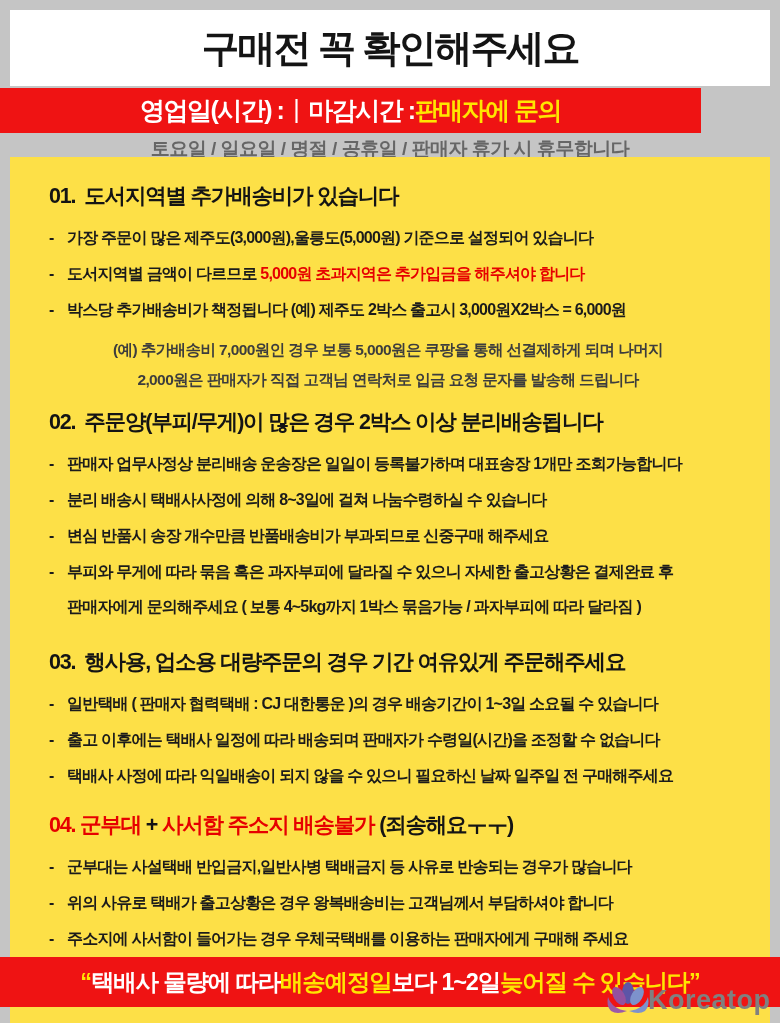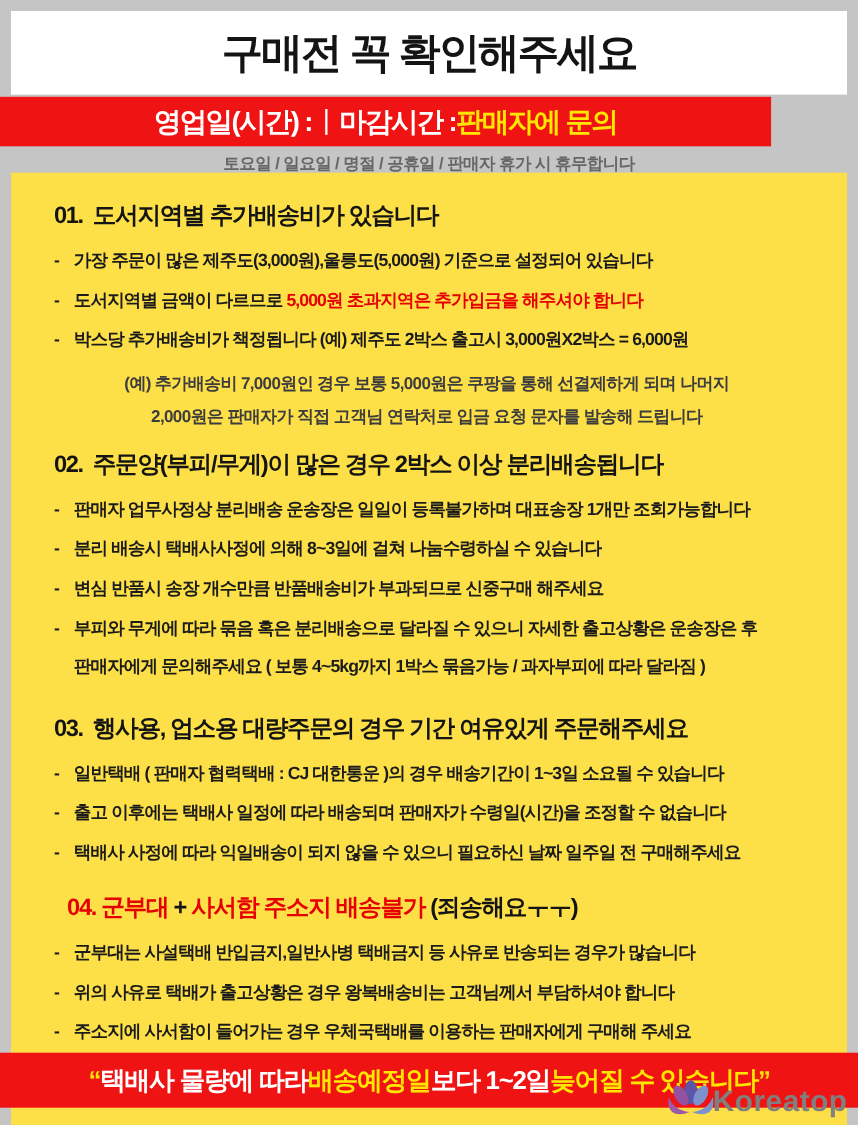--- a/index.html
+++ b/index.html
@@ -32,40 +32,40 @@
     font-size: 25px; font-weight: 800; letter-spacing: -1.5px;
     color: #ffffff; white-space: nowrap;
   }
   .yellow { color: #ffe600; }
   .hours-sep { font-weight: 400; margin: 0 10px; position: relative; top: -1px; }
   
   .closed-strip {
     position: absolute; left: 0; top: 133px;
     width: 780px; height: 32px;
     display: flex; align-items: center; justify-content: center;
-    font-size: 15px; font-weight: 700; letter-spacing: -0.5px;
+    font-size: 19px; font-weight: 700; letter-spacing: -0.5px;
     color: #666666; white-space: nowrap;
   }
   
   .content-box {
     position: absolute; left: 10px; top: 157px;
     width: 760px; height: 930px;
     background: #fde047;
     padding: 24px 30px 0 39px;
     overflow: hidden;
   }
   .section-title {
     margin: 32px 0 0 0;
     font-size: 21.5px; font-weight: 800; letter-spacing: -1.2px;
     color: #141414; white-space: nowrap;
   }
   .section:first-child .section-title { margin-top: 0; }
   .section-title .st-num { margin-right: 9px; }
   .tight .section-title { margin-top: 12px; }
-  .s4 .section-title { margin-top: 26px; margin-left: 12px; }
+  .s4 .section-title { margin-top: 26px; }
   .red { color: #e60000; }
   .bullet {
     display: flex; margin-top: 19px;
     font-size: 16px; font-weight: 600; letter-spacing: -0.8px;
     color: #1b1b1b; line-height: 17px; white-space: nowrap;
   }
   .dash { width: 18px; flex: none; }
   .bullet .red { font-weight: 800; }
   .bullet-line2 { margin-top: 18px; padding-left: 18px; }
   .note {
@@ -140,21 +140,21 @@
     <div class="bullet">
       <span class="dash">-</span>
       <span>분리 배송시 택배사사정에 의해 8~3일에 걸쳐 나눔수령하실 수 있습니다</span>
     </div>
     <div class="bullet">
       <span class="dash">-</span>
       <span>변심 반품시 송장 개수만큼 반품배송비가 부과되므로 신중구매 해주세요</span>
     </div>
     <div class="bullet">
       <span class="dash">-</span>
-      <span>부피와 무게에 따라 묶음 혹은 분리배송으로 달라질 수 있으니 자세한 출고상황은 운송장은 후</span>
+      <span>부피와 무게에 따라 묶음 혹은 과자부피에 달라질 수 있으니 자세한 출고상황은 결제완료 후</span>
     </div>
     <div class="bullet bullet-line2">
       <span>판매자에게 문의해주세요 ( 보통 4~5kg까지 1박스 묶음가능 / 과자부피에 따라 달라짐 )</span>
     </div>
   </div>
 
   <div class="section">
     <h2 class="section-title"><span class="st-num">03.</span><span>행사용, 업소용 대량주문의 경우 기간 여유있게 주문해주세요</span></h2>
     <div class="bullet">
       <span class="dash">-</span>

